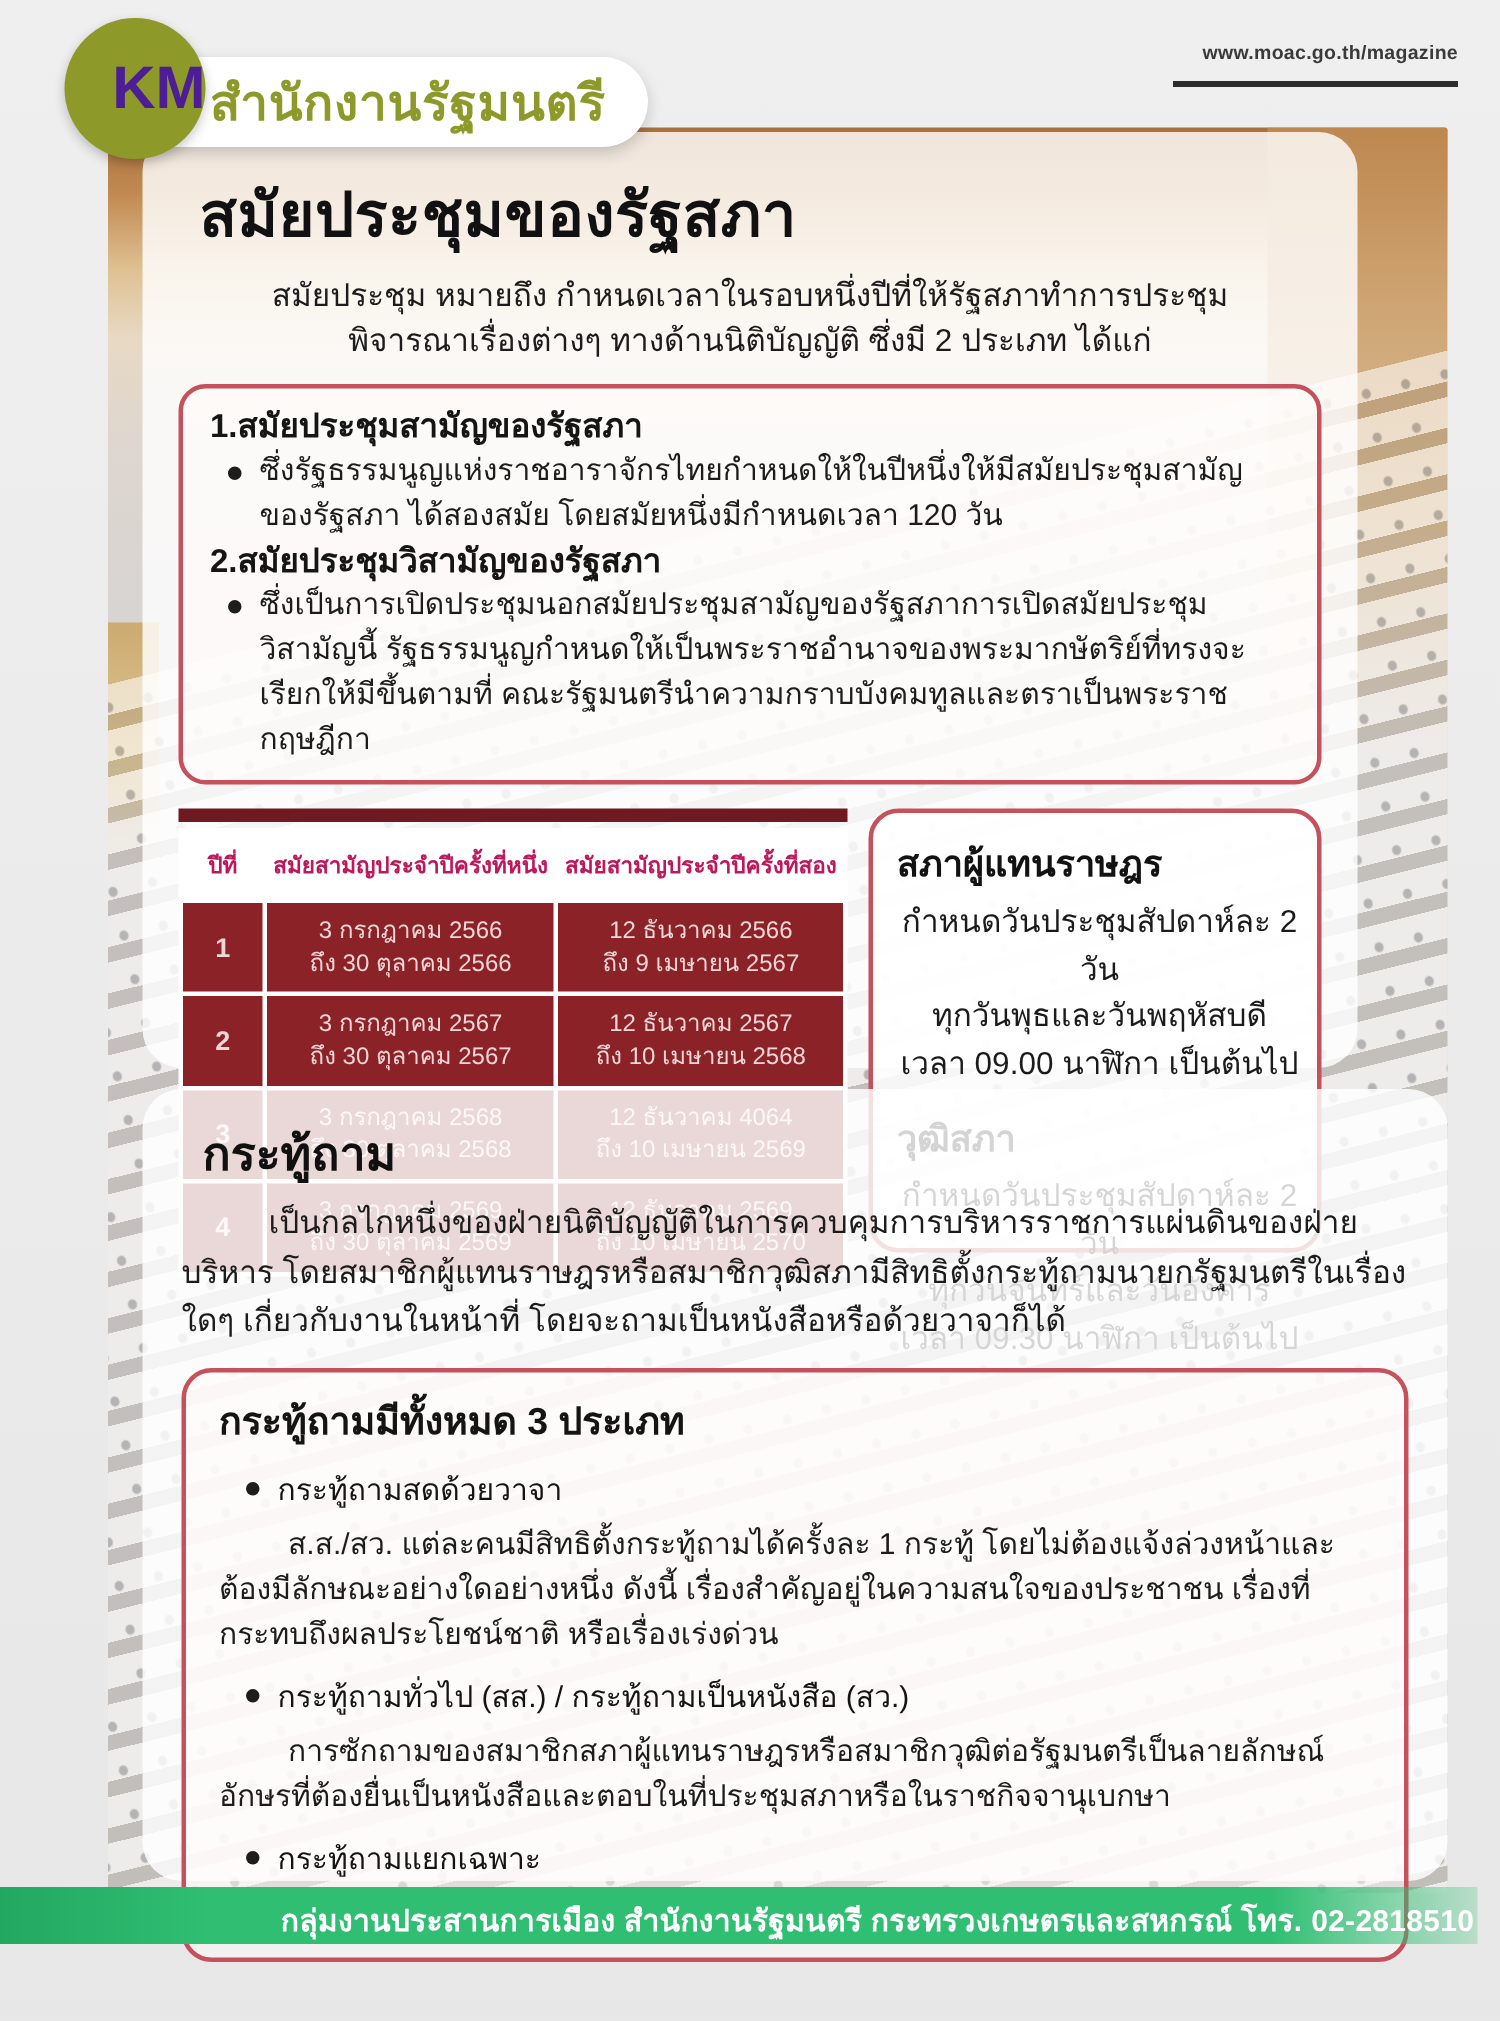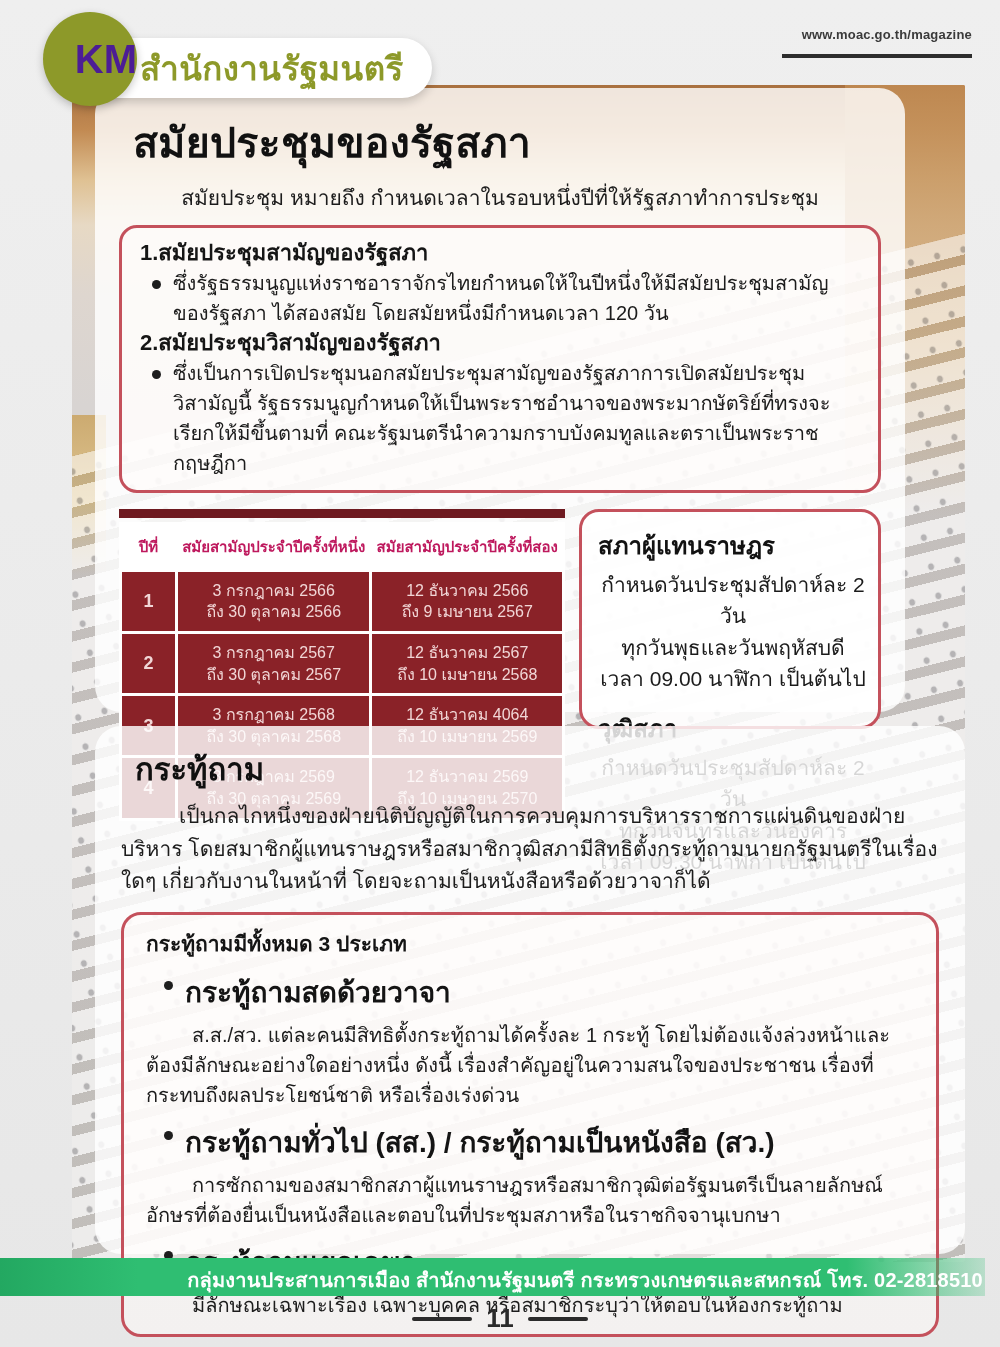--- a/index.html
+++ b/index.html
@@ -99,41 +99,41 @@
     padding:10px 4px; border:3px solid #ffffff;
   }
   .sched-table td {
     background:#8a2228; color:#f1d6d6; font-size:16px; line-height:1.35;
     text-align:center; padding:8px 4px; border:3px solid #ffffff;
   }
   .sched-table td.yr { font-weight:700; font-size:18px; width:56px; }
 
   .chambers {
     flex:1; margin-left:14px; border:3px solid #c4515c; border-radius:20px;
-    background:rgba(255,255,255,0.85); padding:14px 10px 10px 16px; height:220px;
+    background:rgba(255,255,255,0.85); padding:14px 10px 10px 16px; height:296px;
   }
   .chamber-title { font-size:24px; font-weight:700; color:#121212; }
   .chamber-lines { text-align:center; font-size:21px; line-height:1.5; margin-top:4px; color:#1b1b1b; }
   .chamber-block + .chamber-block { margin-top:14px; }
 
   
   .panel-bottom { left:95px; top:726px; width:870px; height:528px; padding:18px 26px 0 26px; }
   .q-title { font-size:31px; font-weight:700; padding-left:14px; color:#101010; }
   .q-intro { font-size:21px; line-height:1.55; margin-top:6px; text-indent:58px; color:#1c1c1c; }
 
   .qbox {
     border:3px solid #c4515c; border-radius:20px;
     background:rgba(255,252,250,0.5);
     margin-top:14px; padding:12px 22px 14px 22px;
   }
-  .qbox-heading { font-size:21px; font-weight:700; color:#141414; }
+  .qbox-heading { font-size:25px; font-weight:700; color:#141414; }
   .q-item { margin-top:10px; }
   .q-item .head-row { display:flex; align-items:flex-start; padding-left:16px; }
   .q-item .head-row .dot { margin-top:11px; }
-  .q-item-heading { font-size:28px; font-weight:700; color:#141414; }
+  .q-item-heading { font-size:20px; font-weight:400; color:#141414; }
   .q-item-detail { font-size:20px; line-height:1.5; margin-top:6px; text-indent:46px; color:#1c1c1c; }
 
   
   .footer-bar {
     position:absolute; left:0; top:1258px; width:985px; height:38px; z-index:8;
     background:linear-gradient(90deg,#23a861 0%, #2fbe72 14%, #2fbe72 86%, rgba(47,190,114,0.25) 100%);
     display:flex; align-items:flex-end; justify-content:center; padding-left:185px;
   }
   .footer-bar .contact { color:#ffffff; font-size:20px; font-weight:600; letter-spacing:.2px; }
   .page-num {
@@ -160,20 +160,21 @@
   <div class="km-circle">
     <span>KM</span>
   </div>
   <div class="site-url">www.moac.go.th/magazine</div>
   <div class="url-rule"></div>
 
   <div class="panel panel-top">
     <div class="main-title">สมัยประชุมของรัฐสภา</div>
     <div class="intro">
       <div>สมัยประชุม หมายถึง กำหนดเวลาในรอบหนึ่งปีที่ให้รัฐสภาทำการประชุม</div>
+      <div>พิจารณาเรื่องต่างๆ ทางด้านนิติบัญญัติ ซึ่งมี 2 ประเภท ได้แก่</div>
     </div>
 
     <div class="redbox">
       <div class="type-heading">1.สมัยประชุมสามัญของรัฐสภา</div>
       <div class="bullet-row">
         <span class="dot"></span>
         <span class="bullet-text">ซึ่งรัฐธรรมนูญแห่งราชอาราจักรไทยกำหนดให้ในปีหนึ่งให้มีสมัยประชุมสามัญของรัฐสภา ได้สองสมัย โดยสมัยหนึ่งมีกำหนดเวลา 120 วัน</span>
       </div>
       <div class="type-heading">2.สมัยประชุมวิสามัญของรัฐสภา</div>
       <div class="bullet-row">
@@ -293,19 +294,14 @@
           <span class="q-item-heading">กระทู้ถามแยกเฉพาะ</span>
         </div>
         <div class="q-item-detail">มีลักษณะเฉพาะเรื่อง เฉพาะบุคคล หรือสมาชิกระบุว่าให้ตอบในห้องกระทู้ถาม</div>
       </div>
     </div>
   </div>
 
   <div class="footer-bar">
     <span class="contact">กลุ่มงานประสานการเมือง  สำนักงานรัฐมนตรี  กระทรวงเกษตรและสหกรณ์  โทร. 02-2818510</span>
   </div>
-  <div class="page-num">
-    <span class="page-dash"></span>
-    <span>11</span>
-    <span class="page-dash"></span>
-  </div>
 
 </div>
 
 </body></html>

